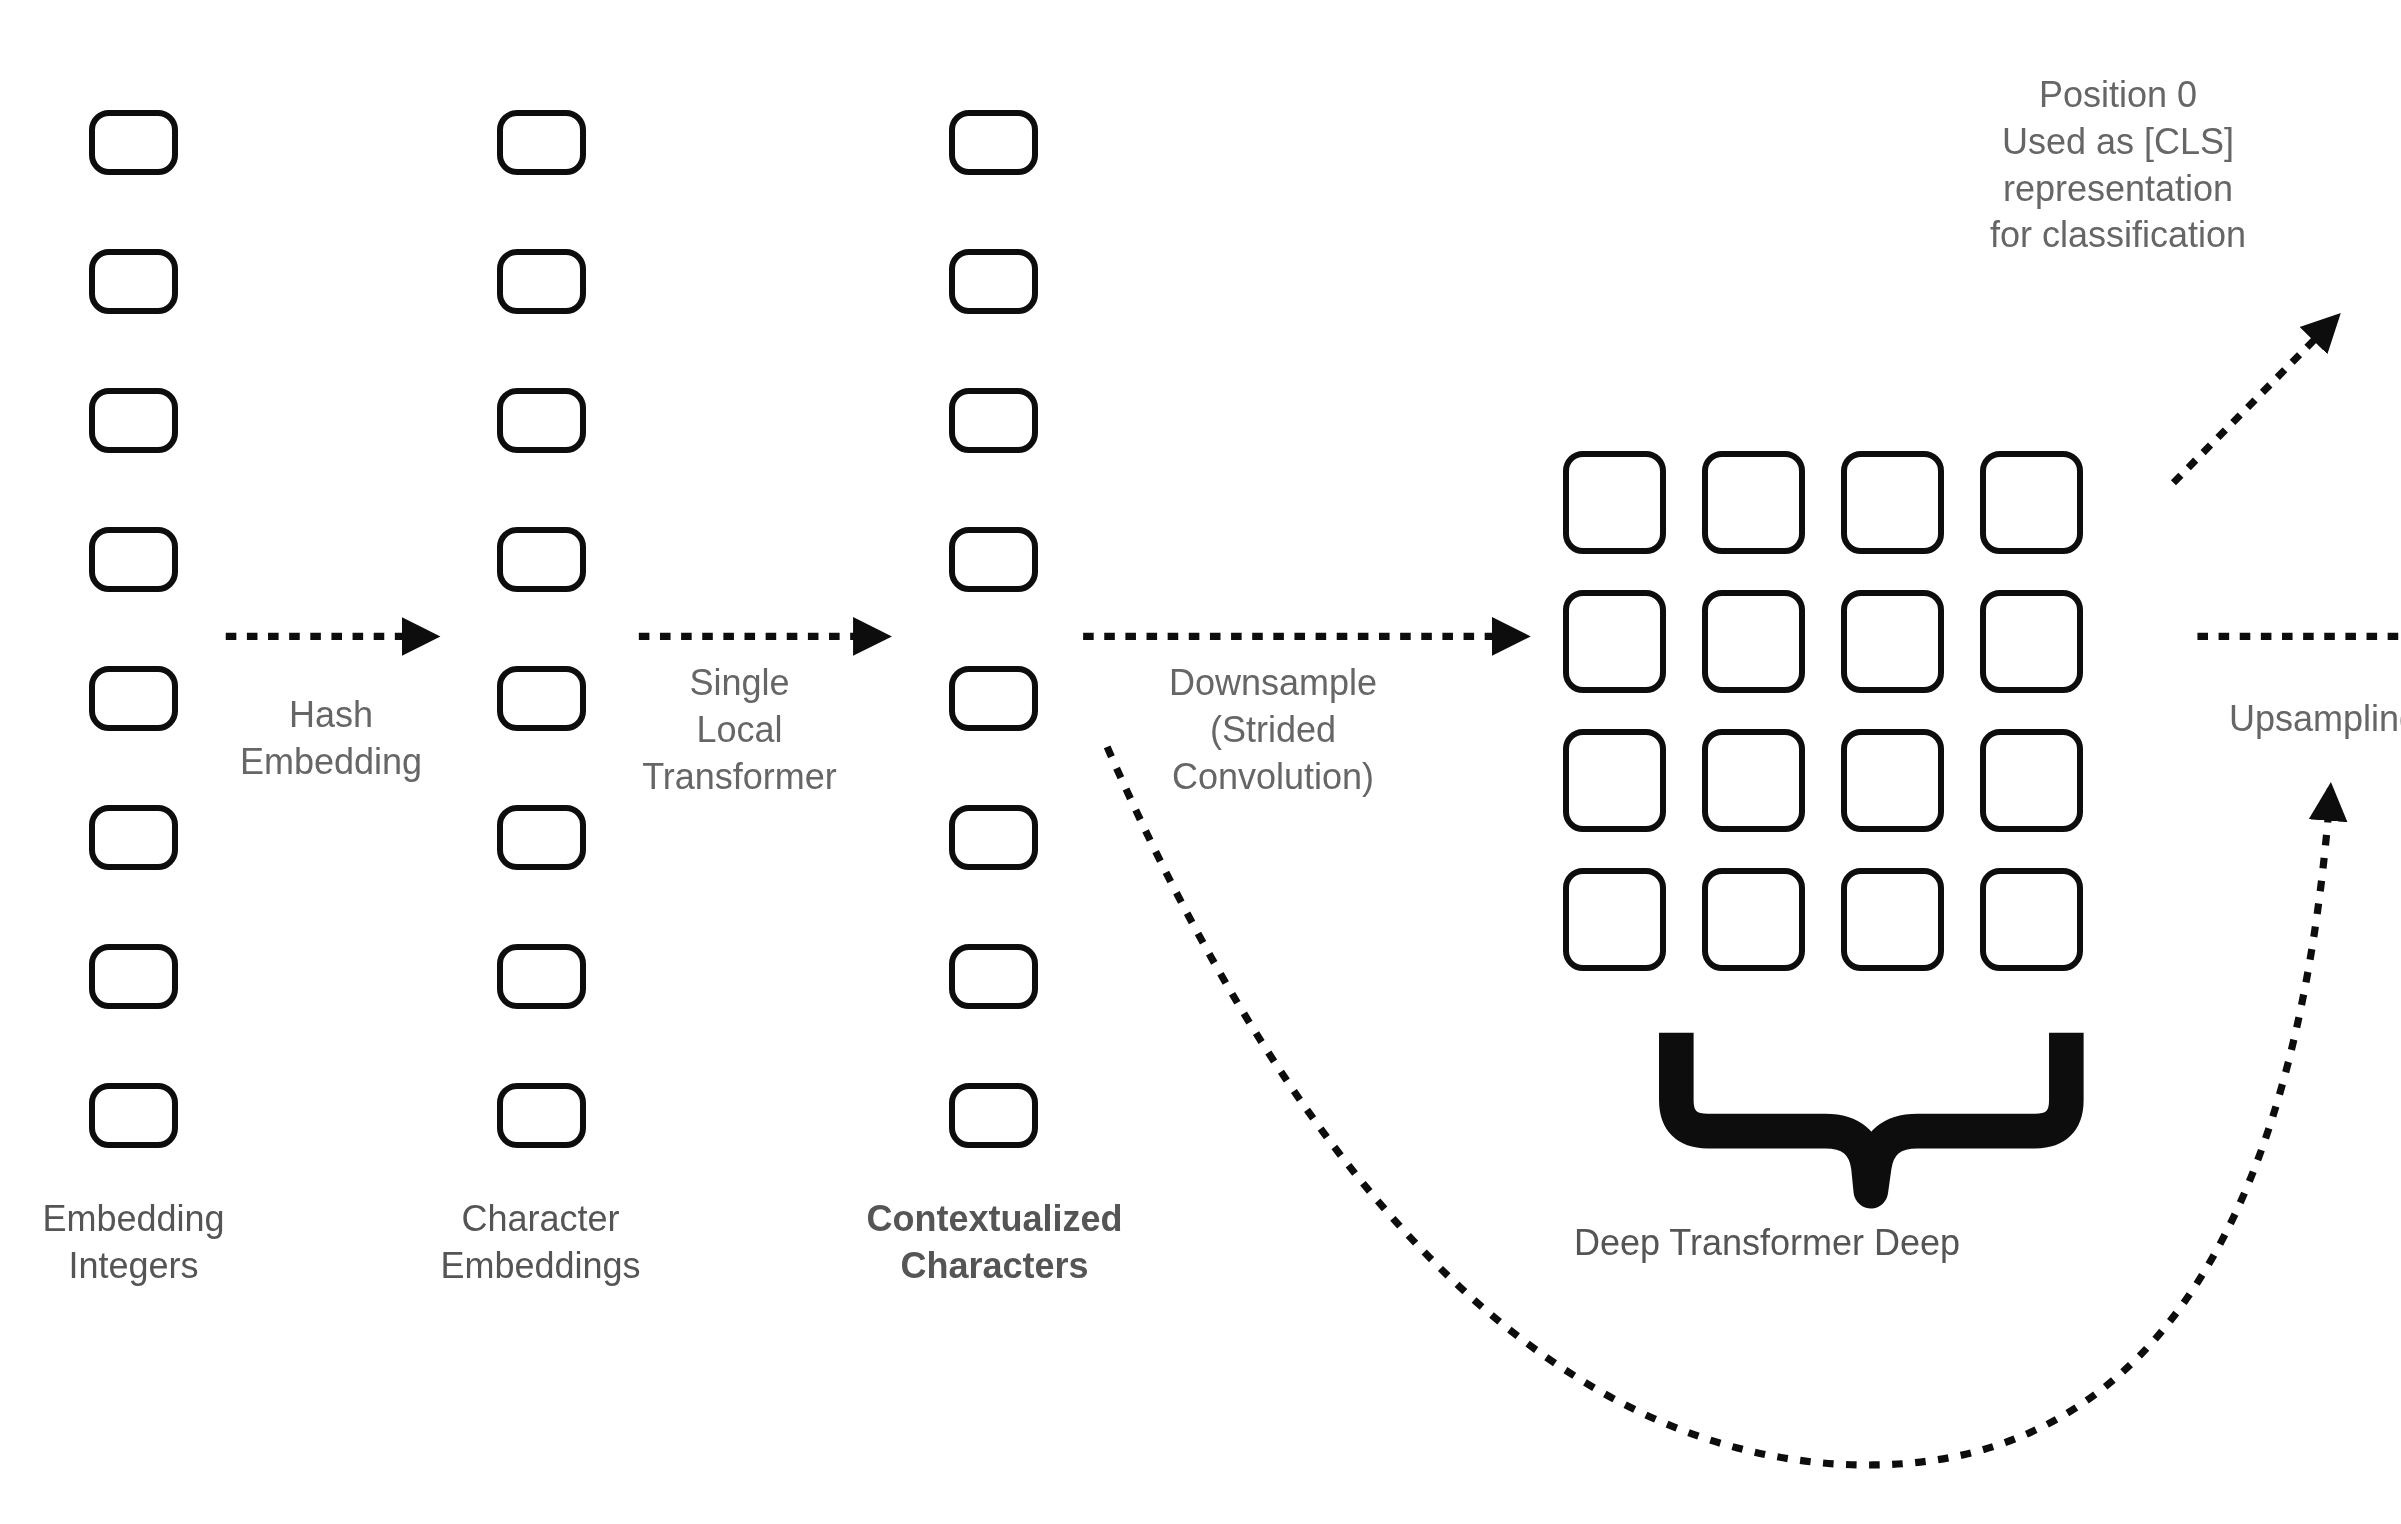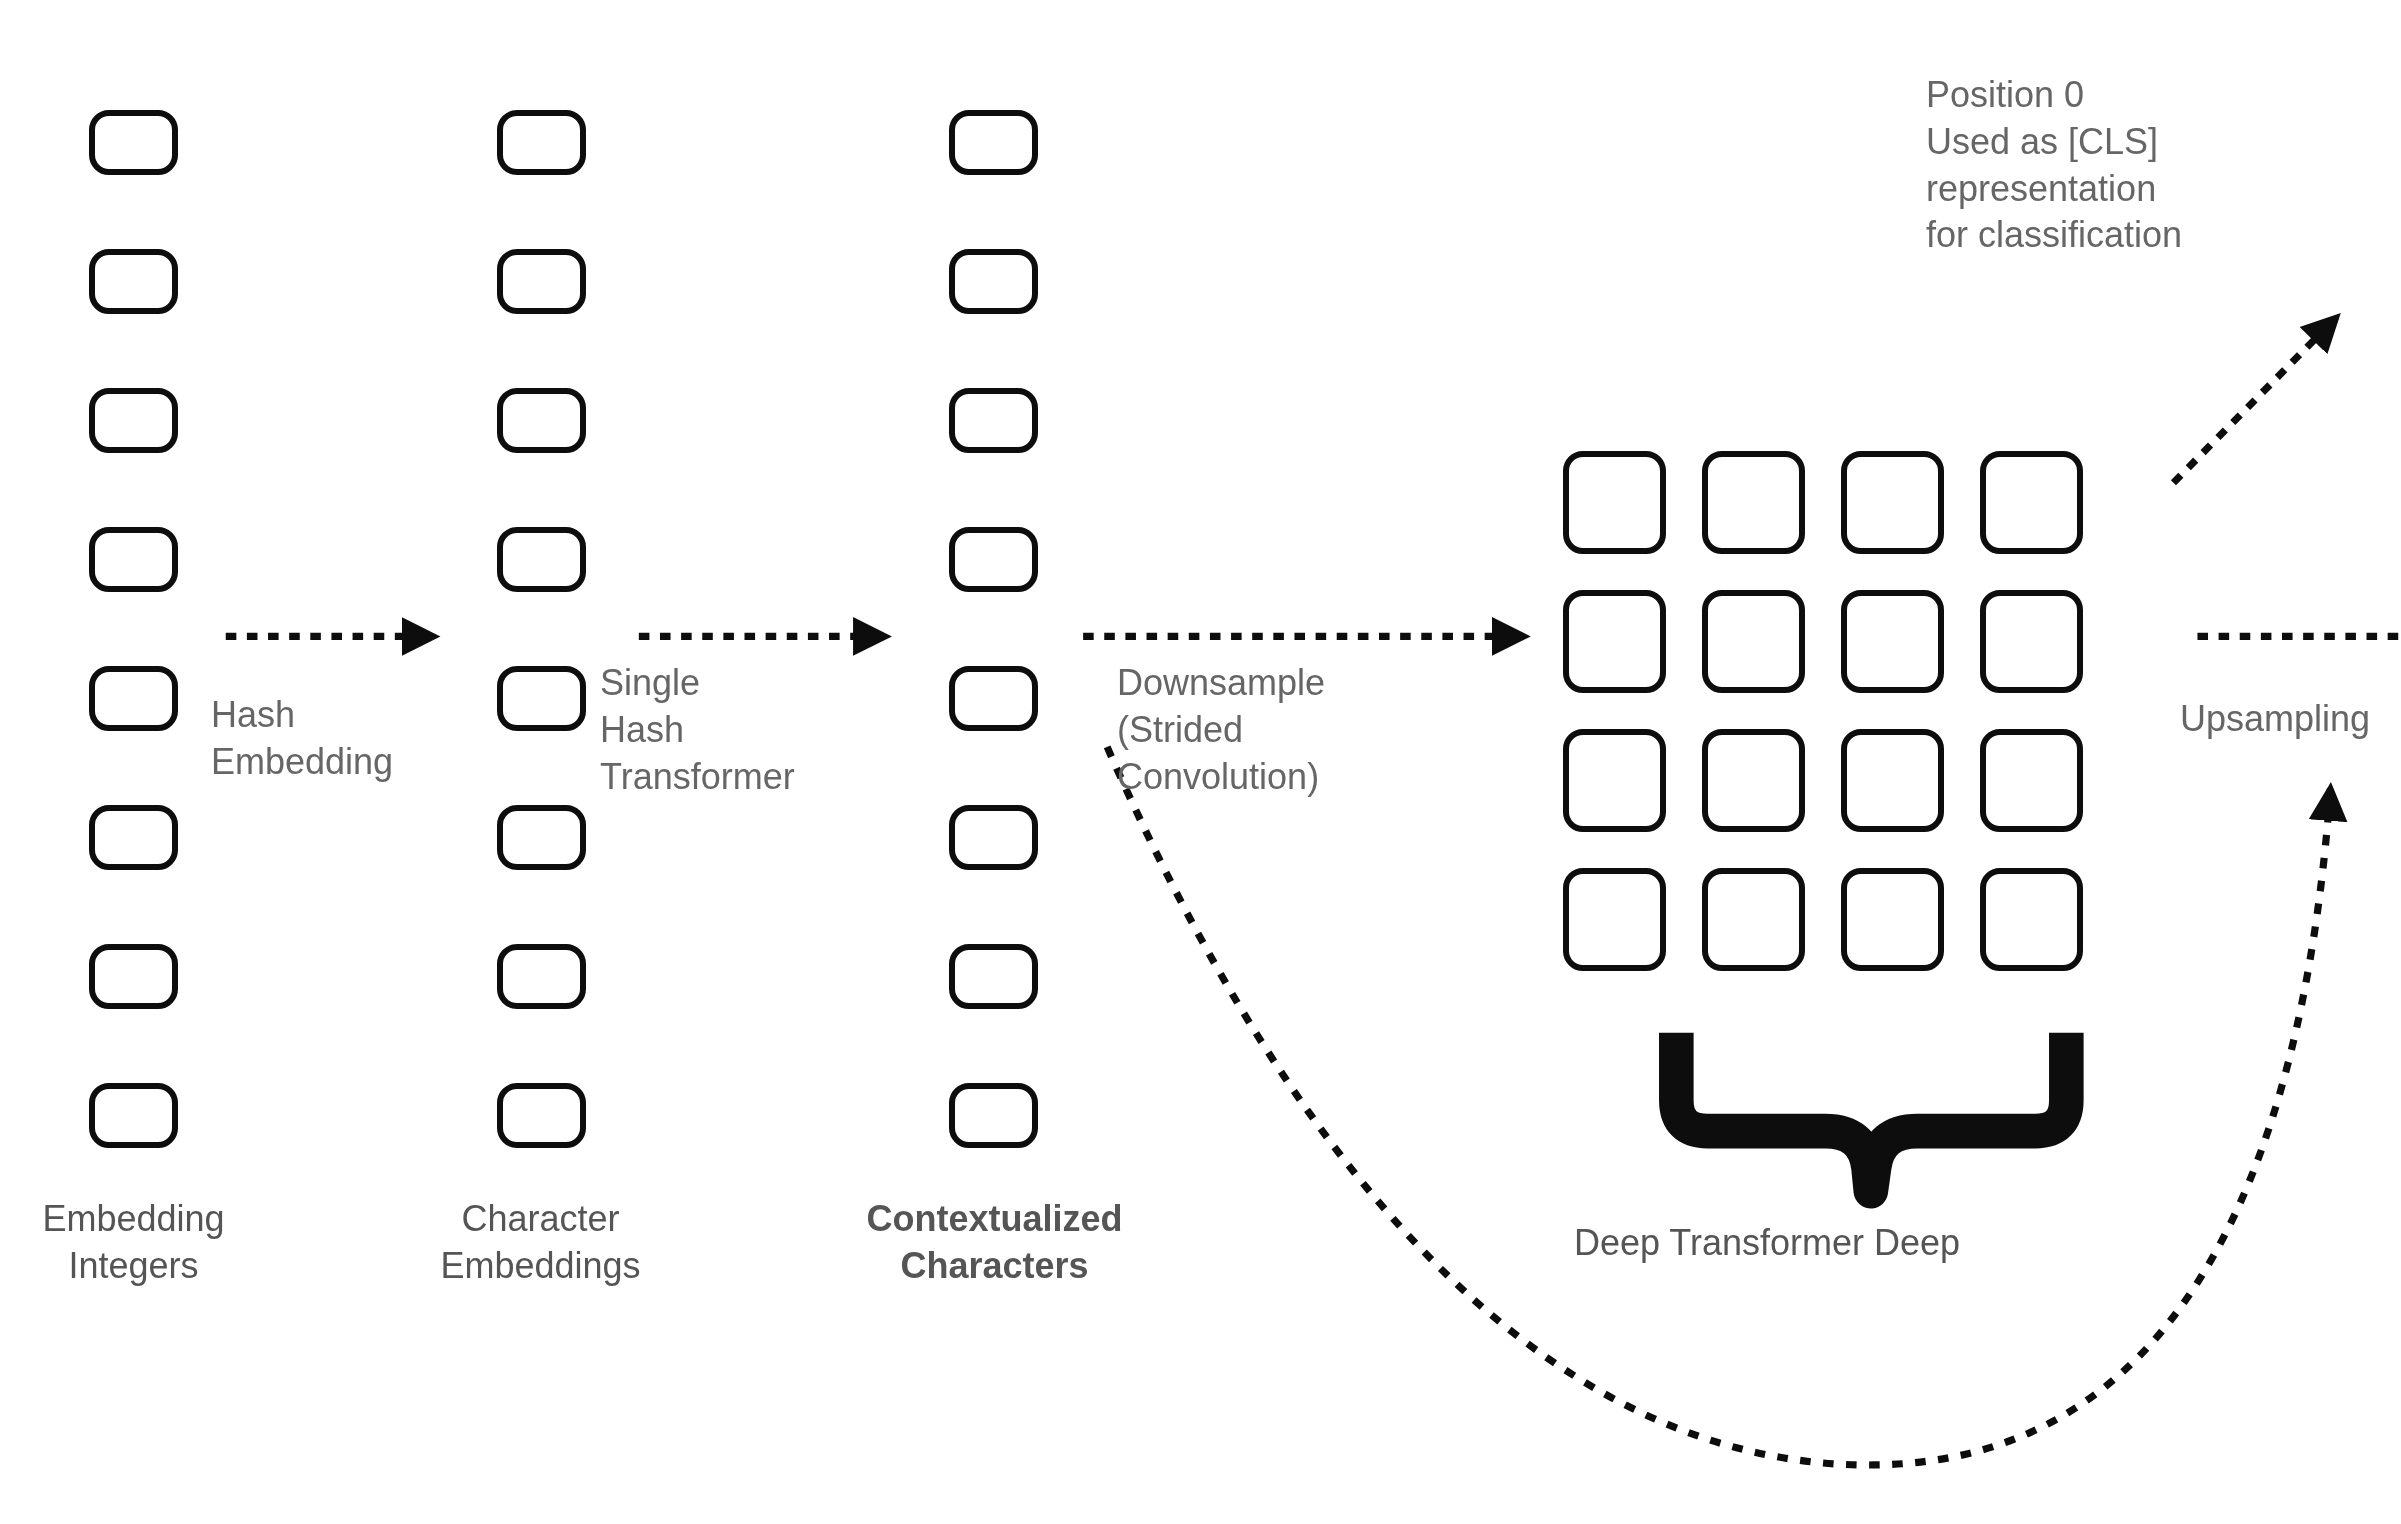--- a/index.html
+++ b/index.html
@@ -8,21 +8,21 @@
 
   .col{position:absolute;display:flex;flex-direction:column;}
   .cell{border:6.7px solid #0d0d0d;border-radius:20px;background:#fff;box-sizing:border-box;}
 
   .grid{position:absolute;display:grid;}
   .gcell{border:6.7px solid #0d0d0d;border-radius:20px;background:#fff;box-sizing:border-box;}
 
   .label{position:absolute;color:#555555;font-size:36px;line-height:1.30;
          text-align:center;white-space:pre-line;}
   .arrowlabel{position:absolute;color:#666666;font-size:36px;line-height:1.30;
-         white-space:pre-line;}
+         text-align:center;white-space:pre-line;}
 
   svg.overlay{position:absolute;left:0;top:0;width:3307px;height:1525px;
               pointer-events:none;overflow:visible;}
 </style>
 </head>
 <body>
 
 <div id="stage">
 
   <div id="columns">
@@ -106,21 +106,21 @@
       <div class="label" style="left: 0px; top: 1196px; width: 267px;">Embedding
 Integers</div>
       <div class="label" style="left: 406px; top: 1196px; width: 269px;">Character
 Embeddings</div>
       <div class="label" style="left: 812px; top: 1196px; width: 365px; font-weight: bold;">Contextualized
 Characters</div>
       <div class="label" style="left: 1503px; top: 1220px; width: 528px;">Deep Transformer Deep</div>
       <div class="arrowlabel" style="left: 211px; top: 660px; width: 240px; margin-top: 32px;">Hash
 Embedding</div>
       <div class="arrowlabel" style="left: 600px; top: 660px; width: 279px;">Single
-Hash
+Local
 Transformer</div>
       <div class="arrowlabel" style="left: 1117px; top: 660px; width: 312px;">Downsample
 (Strided
 Convolution)</div>
       <div class="arrowlabel" style="left: 2180px; top: 696px; width: 288px;">Upsampling</div>
       <div class="arrowlabel" style="left: 1926px; top: 72px; width: 384px;">Position 0
 Used as [CLS]
 representation
 for classification</div>
     </div>

